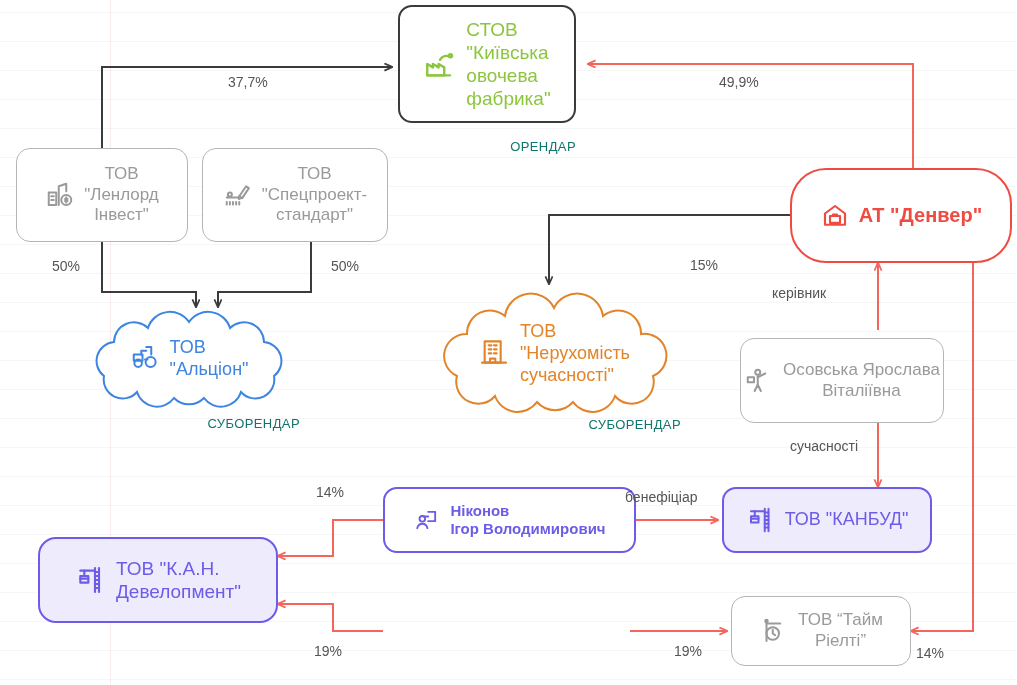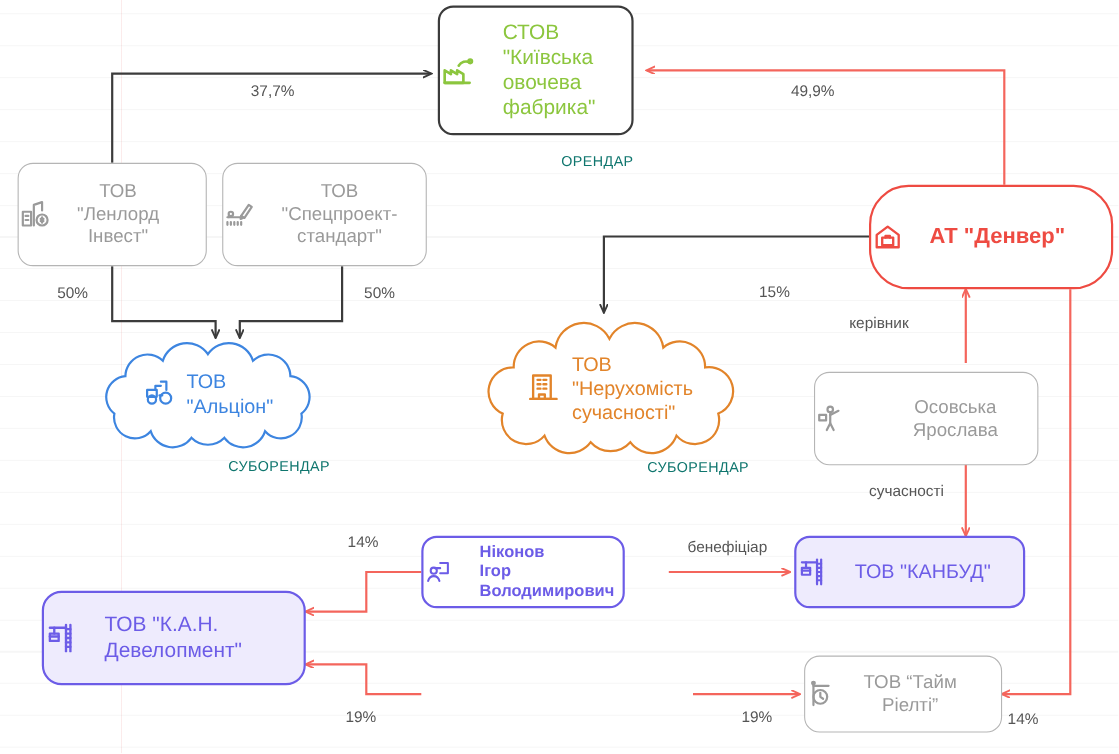--- a/index.html
+++ b/index.html
@@ -18,21 +18,21 @@
     background-image:
       repeating-linear-gradient(to bottom, rgba(0,0,0,0.035) 0px, rgba(0,0,0,0.035) 1px, transparent 1px, transparent 29px),
       linear-gradient(to right, rgba(220,60,60,0.10) 0px, rgba(220,60,60,0.10) 1px, transparent 1px);
     background-position:0 12px, 110px 0;
     background-repeat:repeat, repeat-y;
     pointer-events:none;
   }
   svg#edges{position:absolute;left:0;top:0;width:1017px;height:685px;overflow:visible;}
 
   .node{position:absolute;box-sizing:border-box;display:flex;align-items:center;
-        gap:23px;border-radius:14px;background:#fff;}
+        justify-content:center;gap:9px;border-radius:14px;background:#fff;}
   .node .ico{flex:0 0 auto;display:flex;align-items:center;justify-content:center;}
   .node .txt{line-height:1.22;}
 
   
   .n-green{border:2px solid #3b3b3b;}
   .n-green .txt{color:#8cc63e;font-size:19px;text-align:left;}
   .n-gray{border:1.6px solid #b5b5b5;}
   .n-gray .txt{color:#9a9a9a;font-size:17px;text-align:center;}
   .n-red{border:2px solid #ee4b42;border-radius:36px;}
   .n-red .txt{color:#ee4b42;font-size:20px;font-weight:bold;white-space:nowrap;}
@@ -216,24 +216,25 @@
       <svg width="30" height="30" viewBox="0 0 24 24" fill="none" stroke="#9a9a9a" stroke-width="1.6" stroke-linecap="round" stroke-linejoin="round">
         <circle cx="11" cy="5" r="2"></circle>
         <path d="M11 8v7"></path>
         <path d="M11 9 17 6"></path>
         <path d="M11 15l-2.5 5M11 15l2.5 5"></path>
         <rect x="3" y="9" width="5" height="4"></rect>
       </svg>
     </span>
     <span class="txt">
       <div>Осовська Ярослава</div>
-    </span>
-  </div>
-
-  <div class="node n-purple" style="left:383px;top:487px;width:185px;height:66px;">
+      <div>Віталіївна</div>
+    </span>
+  </div>
+
+  <div class="node n-purple" style="left:383px;top:487px;width:253px;height:66px;">
     <span class="ico">
       <svg width="28" height="28" viewBox="0 0 24 24" fill="none" stroke="#6c5ce7" stroke-width="1.6" stroke-linecap="round" stroke-linejoin="round">
         <path d="M13 5h6v8h-6"></path>
         <path d="M13 9h-4"></path>
         <circle cx="8" cy="11" r="2.4"></circle>
         <path d="M3.6 19c.6-2.4 2.4-3.8 4.4-3.8s3.8 1.4 4.4 3.8"></path>
       </svg>
     </span>
     <span class="txt" style="font-weight:bold;">
       <div>Ніконов</div>

